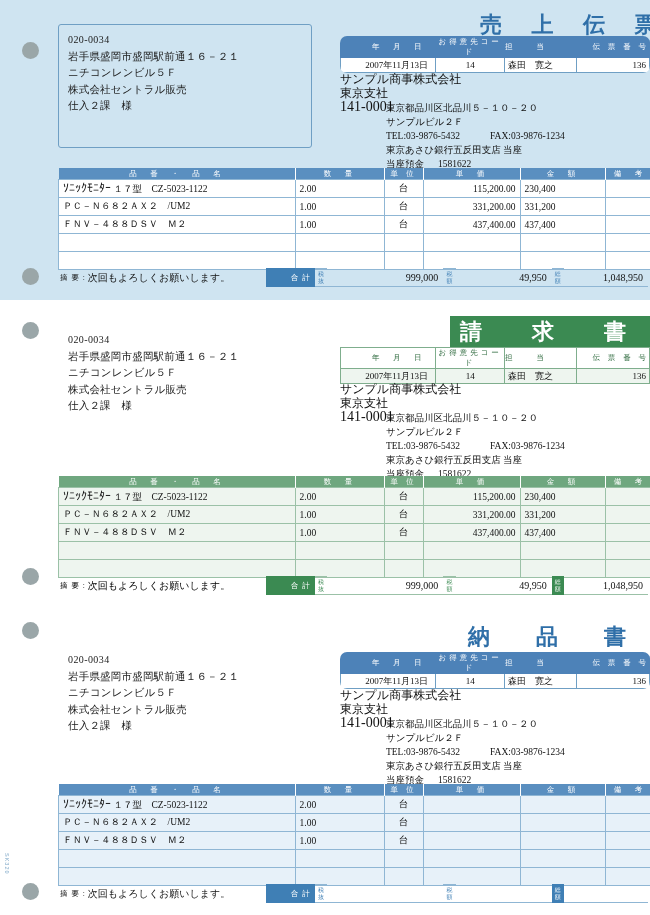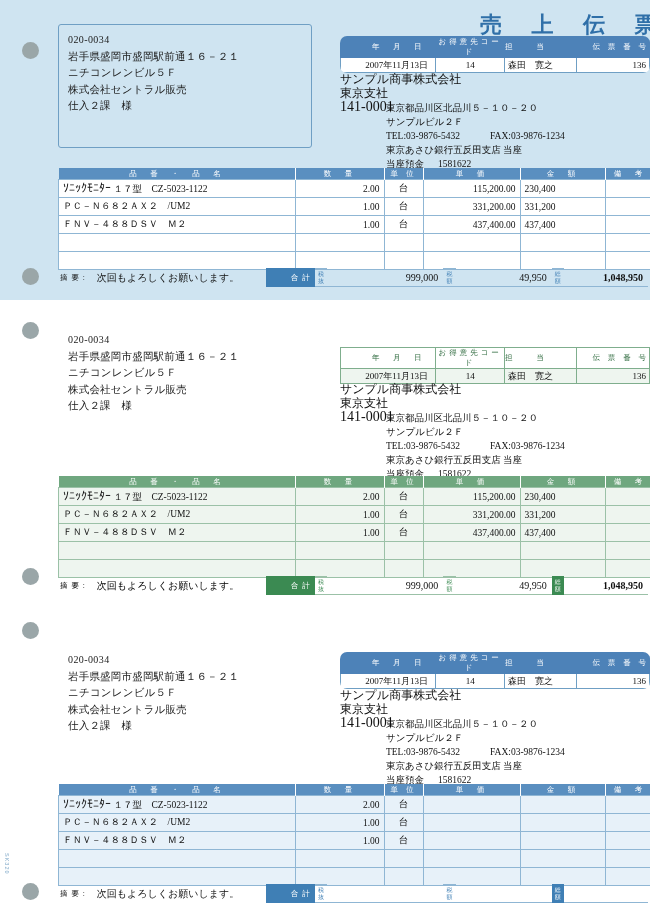--- a/index.html
+++ b/index.html
@@ -61,21 +61,21 @@
   .sup .row{display:block;}
   .sup .zipn{display:inline-block;width:46px;font-size:14px;}
 
   
   .items{position:absolute;border-collapse:collapse;table-layout:fixed;
          width:590px;}
   .items th{font-size:7.5px;font-weight:normal;letter-spacing:3px;height:11px;
             padding:0;text-align:center;color:#ffffff;}
   .items td{font-size:9.5px;height:17px;padding:0 4px;color:#111;}
   .c1{width:236px;text-align:left;}
-  .c2{width:88px;text-align:right;}
+  .c2{width:88px;}
   .c3{width:38px;text-align:center;}
   .c4{width:96px;text-align:right;}
   .c5{width:84px;text-align:left;}
   .c6{width:48px;text-align:left;}
 
   .items.blue th{background:#5a8fc0;border-left:1px solid #ffffff;}
   .items.blue th:first-child{border-left:none;}
   .items.blue td{border:1px solid #8fb6d4;background:#ffffff;}
 
   .items.green th{background:#6fa77f;border-left:1px solid #ffffff;}
@@ -86,31 +86,31 @@
   .items.blue3 th:first-child{border-left:none;}
   .items.blue3 td{border:1px solid #8fb6d4;background:#e7f1f9;}
 
   .hdr-round{border-radius:7px;overflow:hidden;}
   .kat{font-size:12px;}
 
   
   .totals{position:absolute;width:590px;height:19px;display:flex;align-items:stretch;
           font-size:9.5px;}
   .t-memo{width:236px;display:flex;align-items:center;padding-left:2px;box-sizing:border-box;}
-  .t-memo .lbl{font-size:7.5px;letter-spacing:1px;margin-right:11px;}
+  .t-memo .lbl{font-size:7.5px;letter-spacing:1px;margin-right:2px;}
   .t-memo .val{font-size:10px;}
   .t-cap{width:30px;display:flex;align-items:center;justify-content:center;
          font-size:7.5px;letter-spacing:1px;color:#fff;padding-left:20px;}
   .t-sub{width:14px;display:flex;flex-direction:column;align-items:center;justify-content:center;
          font-size:6px;line-height:7px;}
   .t-num{flex:1;display:flex;align-items:center;justify-content:flex-end;padding-right:5px;
          box-sizing:border-box;font-size:10px;}
   .t-num.w1{width:116px;flex:none;}
   .t-num.w2{width:96px;flex:none;}
-  .t-num.w3{width:84px;flex:none;font-weight:bold;}
+  .t-num.w3{width:84px;flex:none;}
 
   .tb .t-cap{background:#3f7fb5;}
   .tb .t-sub{color:#3f7fb5;border:1px solid #8fb6d4;border-left:none;border-right:none;}
   .tb .t-num{border-bottom:1px solid #8fb6d4;color:#111;}
   .tb .t-memo{color:#111;}
   .tb .t-cap{border:1px solid #3f7fb5;}
 
   .tg .t-cap{background:#3b8a52;border:1px solid #3b8a52;}
   .tg .t-sub{color:#3b8a52;border:1px solid #9bc1a7;border-left:none;border-right:none;}
   .tg .t-num{border-bottom:1px solid #9bc1a7;color:#111;}
@@ -252,20 +252,21 @@
     <div class="hole" style="left:22px;top:268px;"></div>
 
     <div class="addr" style="left:68px;top:32px;">
       <div class="zip">020-0034</div>
       <div>岩手県盛岡市盛岡駅前通１６－２１</div>
       <div>ニチコンレンビル５Ｆ</div>
       <div>株式会社セントラル販売</div>
       <div>仕入２課　様</div>
     </div>
 
+    <div class="title green-fill" style="left:450px;top:16px;">請　求　書</div>
 
     <table class="meta g-head" style="left:340px;top:47px;">
       <tbody>
           <tr>
         <th class="c-date">年　月　日</th>
         <th class="c-code">お得意先コード</th>
         <th class="c-staff">担　　当</th>
         <th class="c-no">伝 票 番 号</th>
       </tr>
       <tr>
@@ -374,20 +375,21 @@
     <div class="sidecode">SK320</div>
 
     <div class="addr" style="left:68px;top:52px;">
       <div class="zip">020-0034</div>
       <div>岩手県盛岡市盛岡駅前通１６－２１</div>
       <div>ニチコンレンビル５Ｆ</div>
       <div>株式会社セントラル販売</div>
       <div>仕入２課　様</div>
     </div>
 
+    <div class="title blue" style="left:468px;top:22px;">納　品　書</div>
 
     <table class="meta b-head hdr-round" style="left:340px;top:52px;">
       <tbody>
           <tr>
         <th class="c-date">年　月　日</th>
         <th class="c-code">お得意先コード</th>
         <th class="c-staff">担　　当</th>
         <th class="c-no">伝 票 番 号</th>
       </tr>
       <tr>

